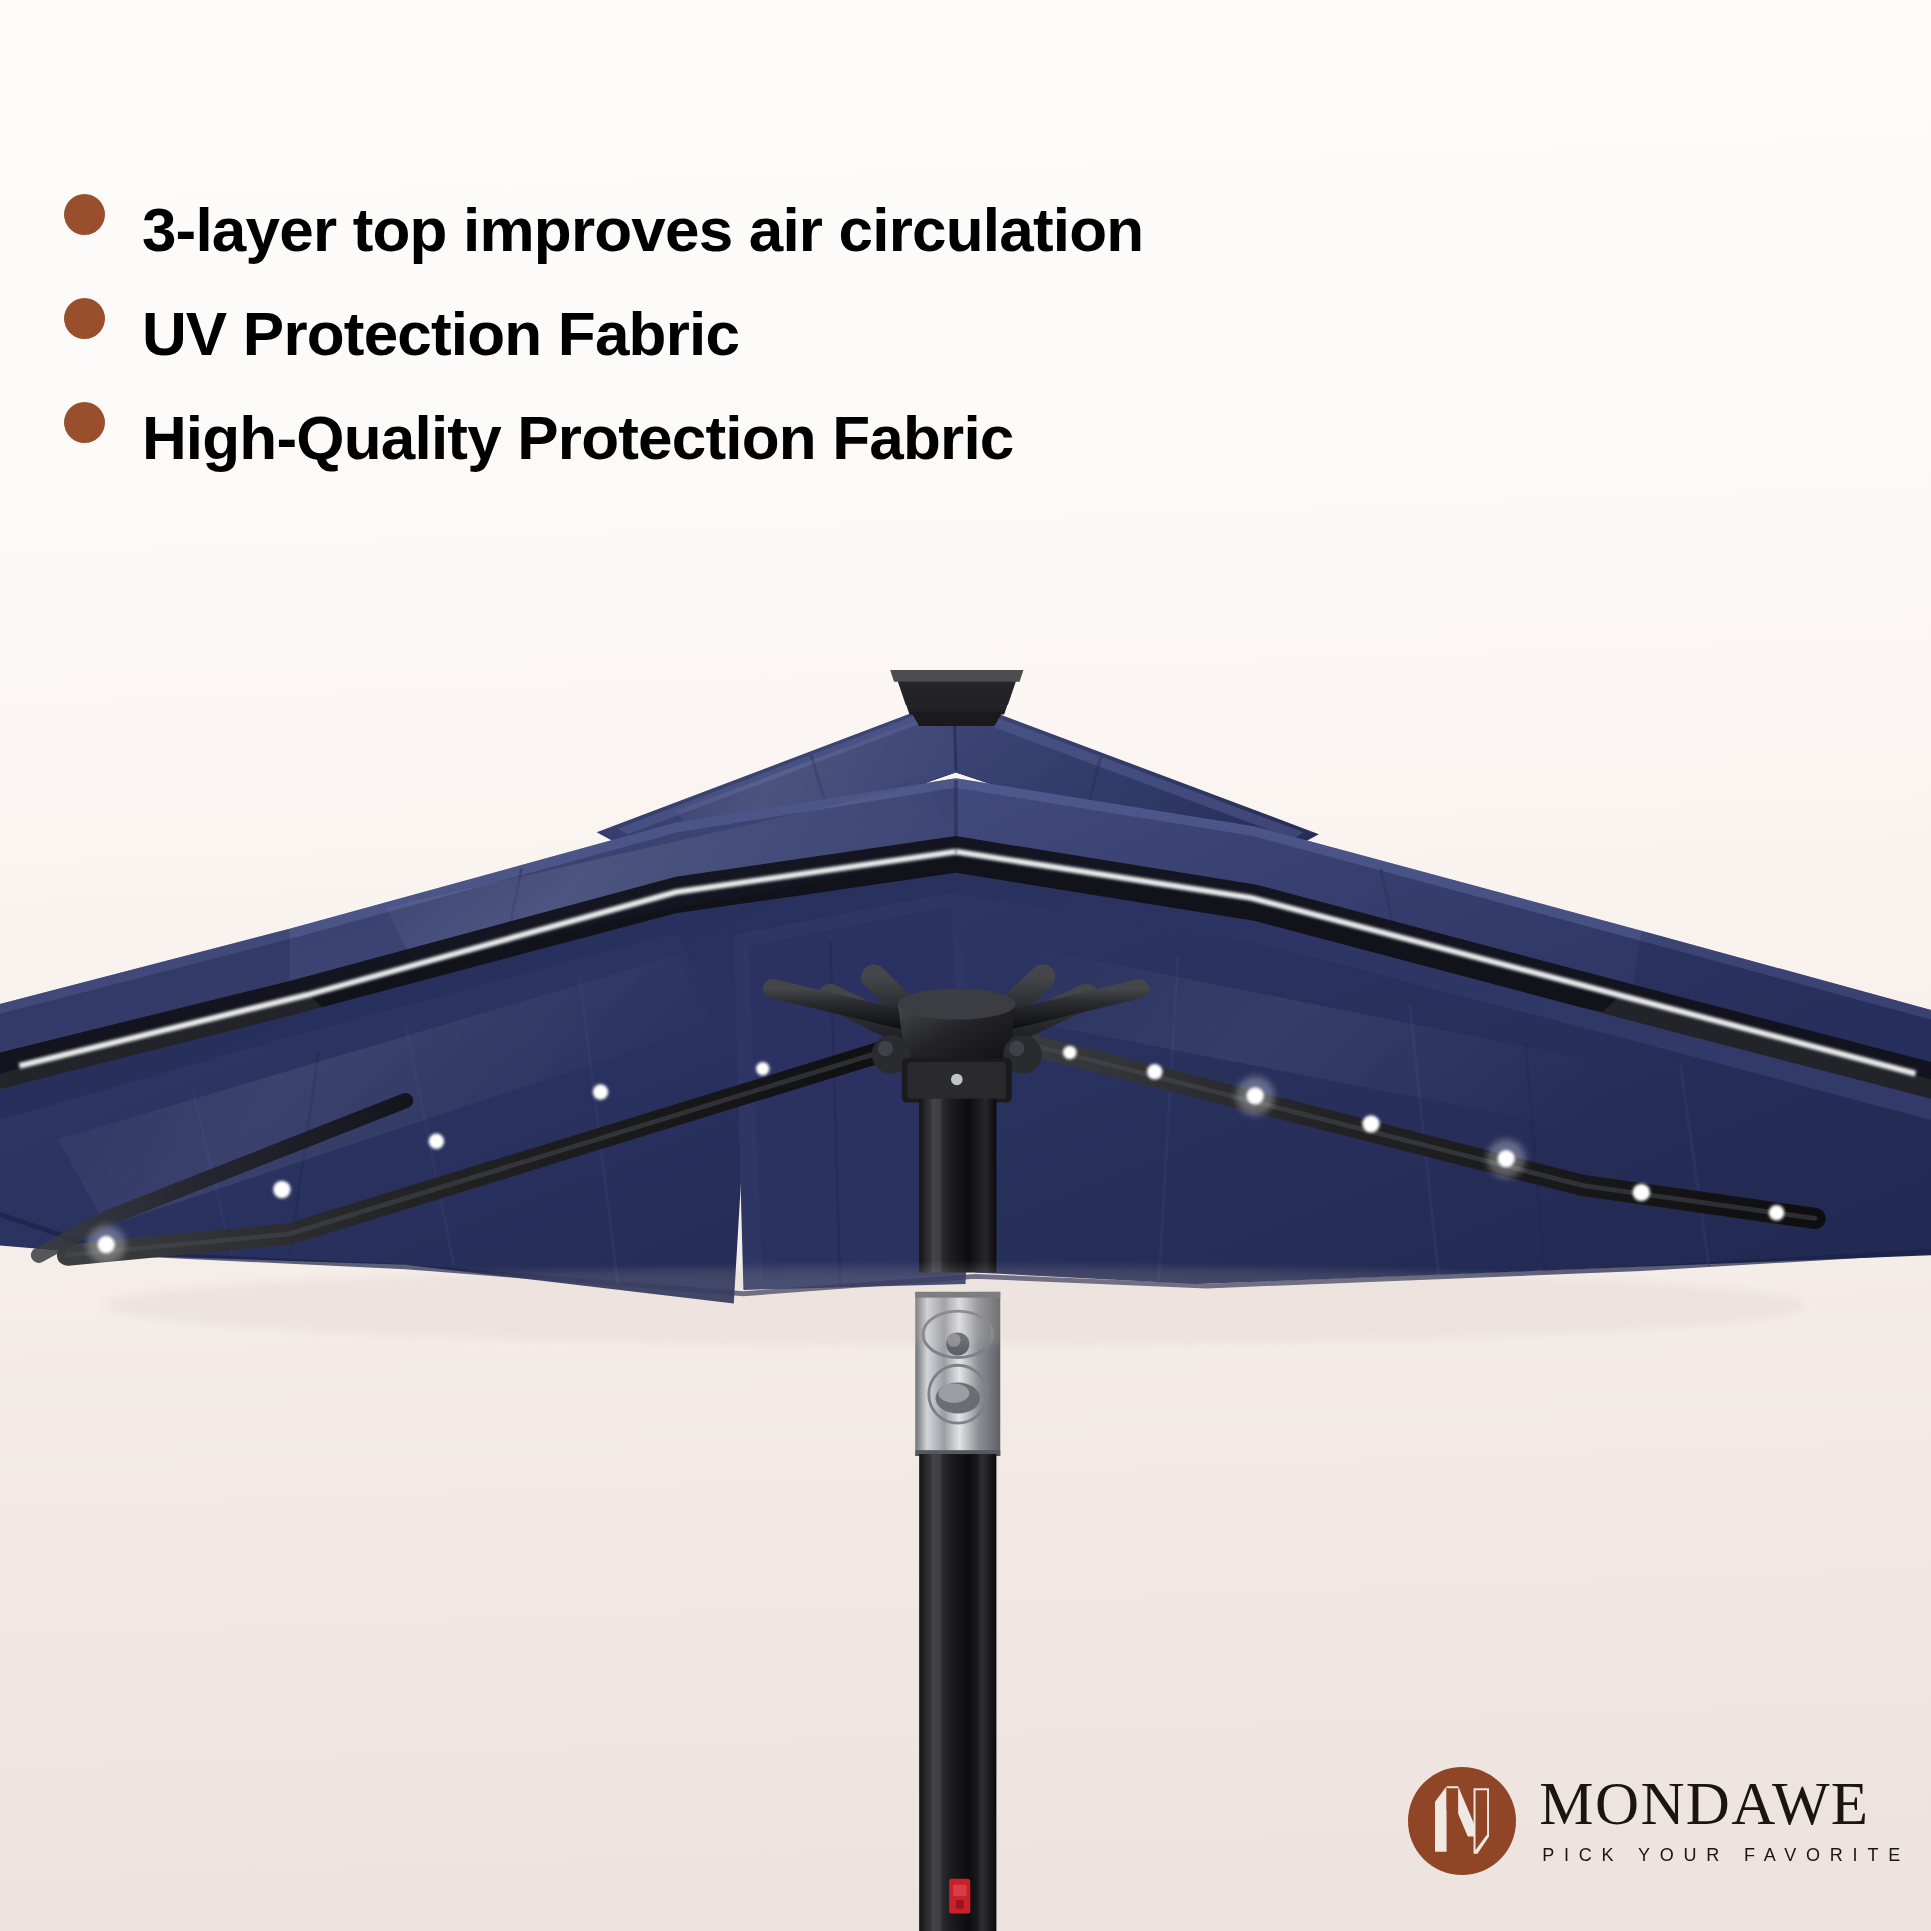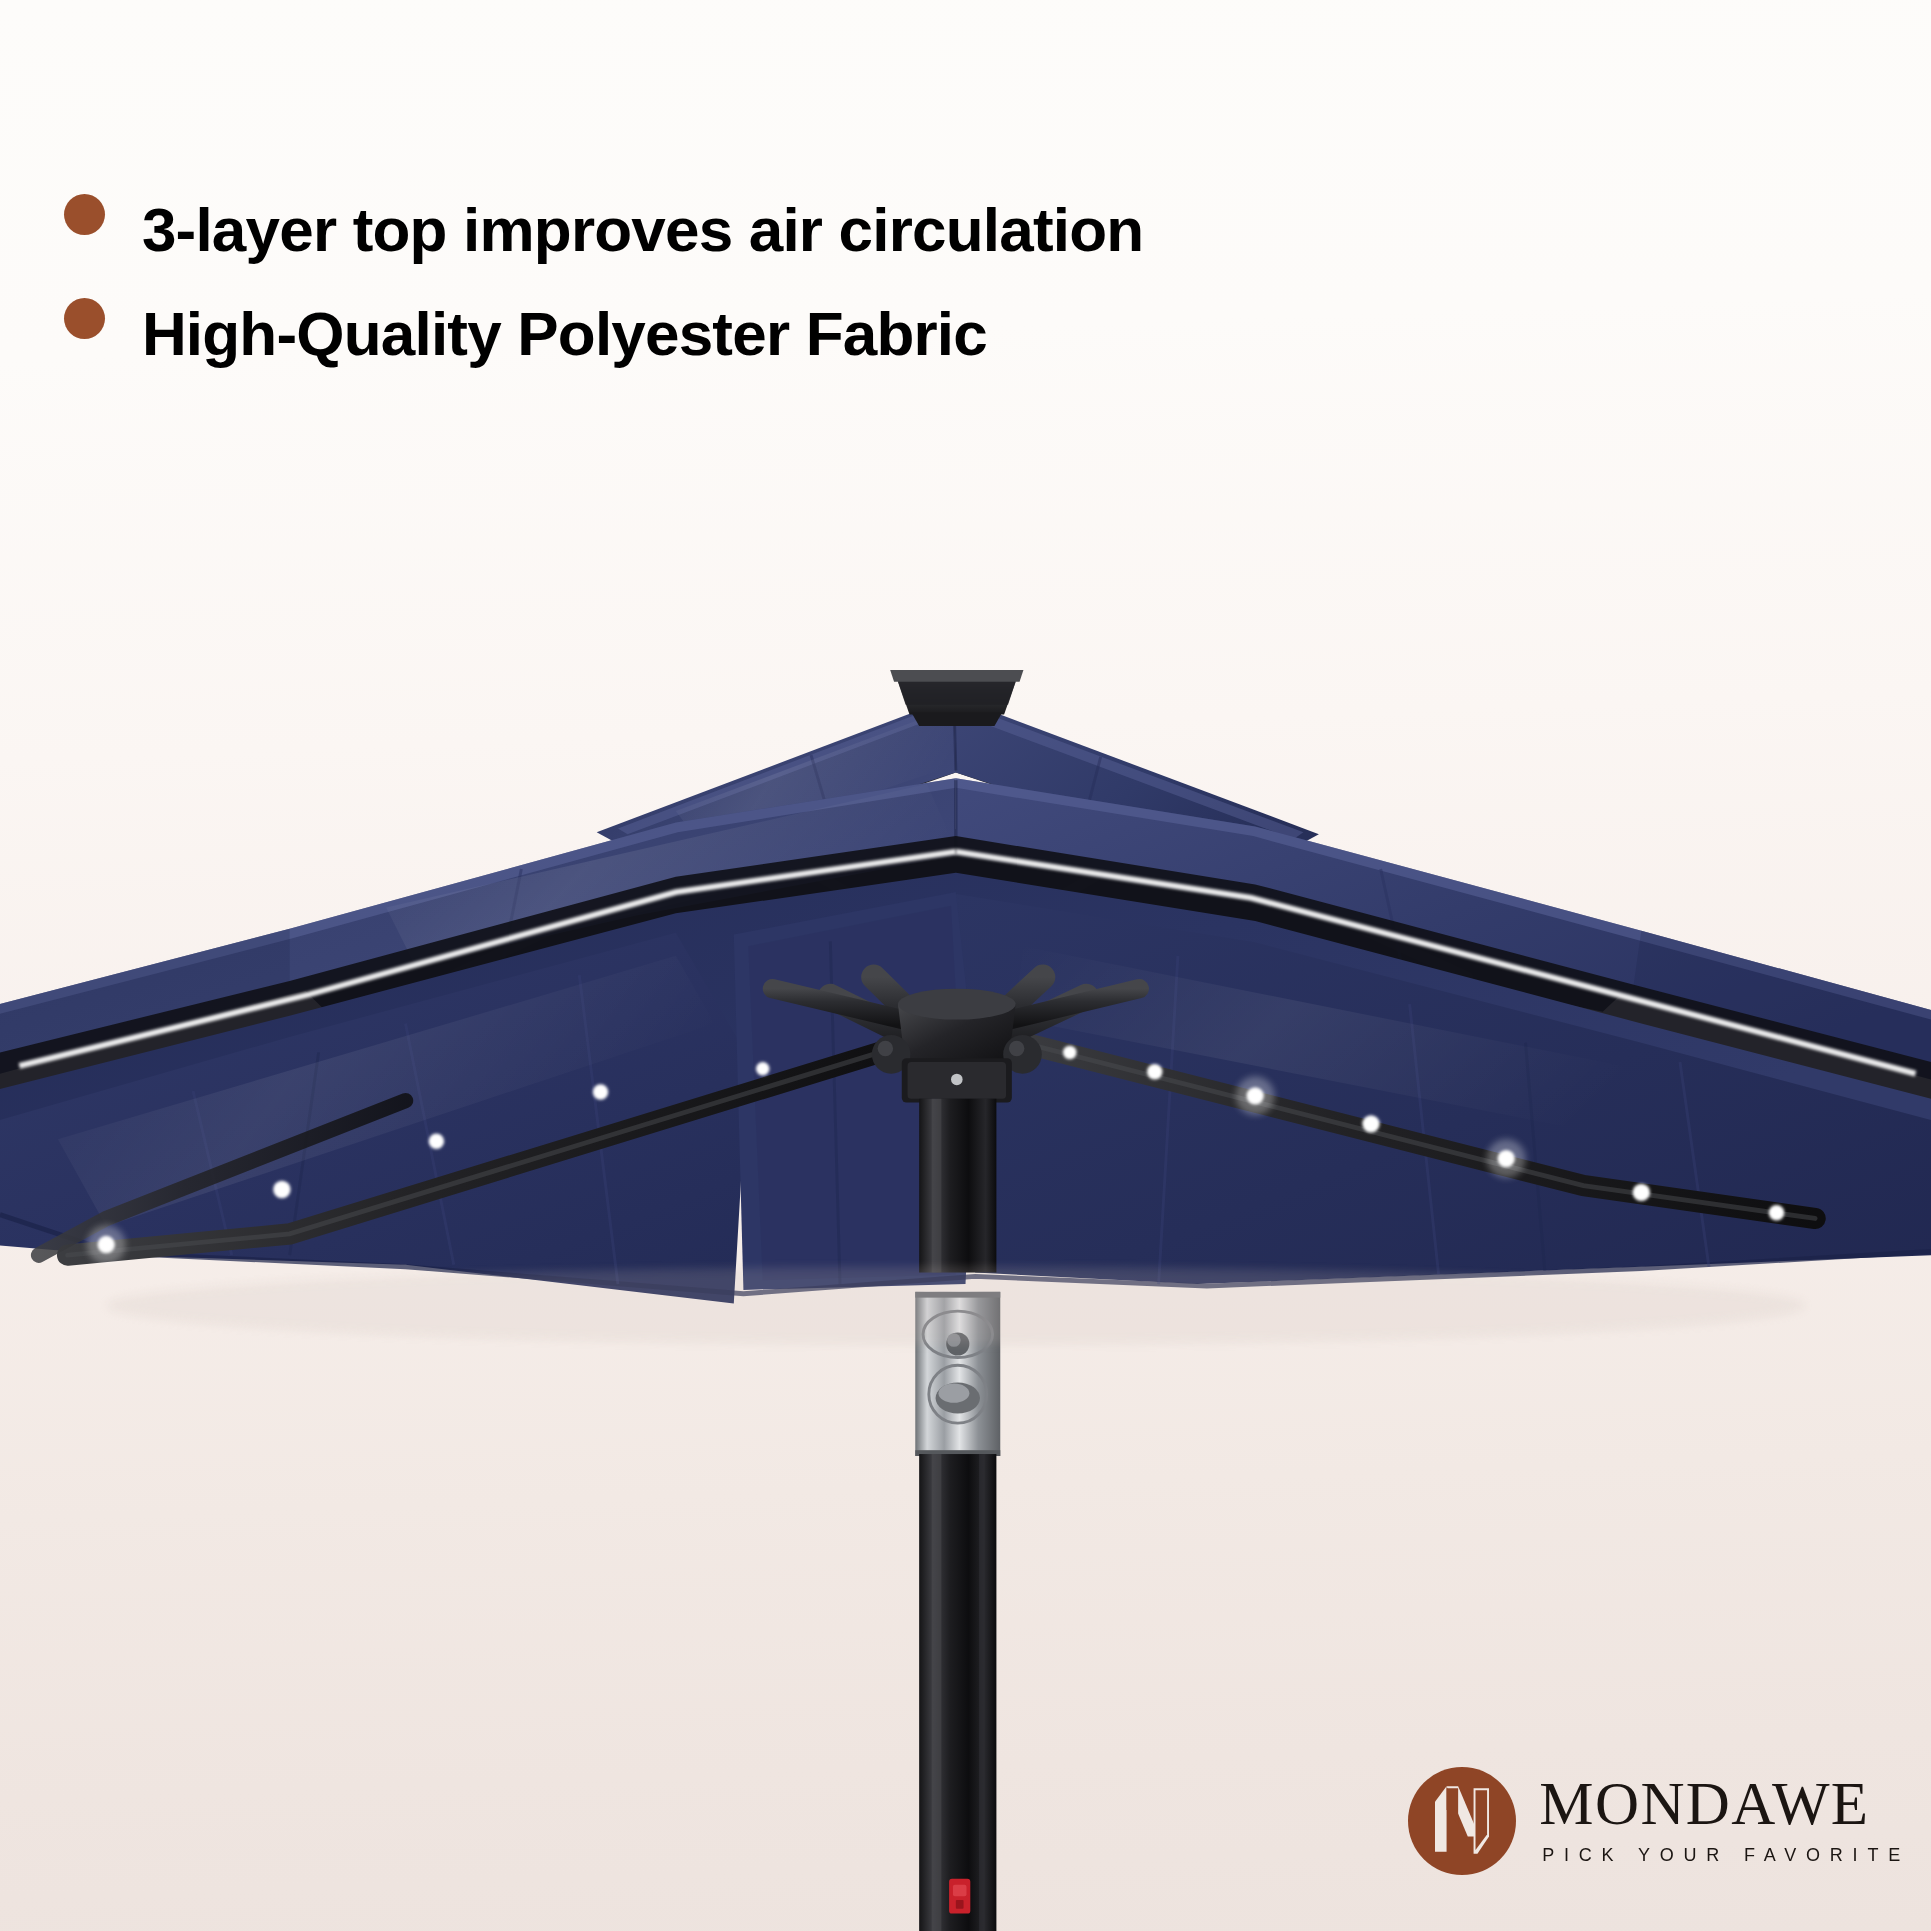--- a/index.html
+++ b/index.html
@@ -389,21 +389,25 @@
     <ellipse cx="990" cy="1352" rx="880" ry="40" fill="#cbbdb6" opacity="0.18" filter="url(#softBlur)"></ellipse>
   </svg>
 
   <div id="feature-list">
     <div class="feature-row">
       <span class="bullet-dot"></span>
       <span class="feature-text">3-layer top improves air circulation</span>
     </div>
     <div class="feature-row">
       <span class="bullet-dot"></span>
-      <span class="feature-text">High-Quality Polyester Fabric</span>
+      <span class="feature-text">UV Protection Fabric</span>
+    </div>
+    <div class="feature-row">
+      <span class="bullet-dot"></span>
+      <span class="feature-text">High-Quality Protection Fabric</span>
     </div>
   </div>
 
   <div id="logo">
     <svg id="logo-mark" viewBox="0 0 112 112">
       <circle cx="56" cy="56" r="56" fill="#8f4526"></circle>
 
       <path d="M 28 88 L 28 36 L 40 20 L 40 88 Z" fill="#f0e8e3"></path>
       <path d="M 40 20 L 52 20 L 74 72 L 62 72 Z" fill="#f0e8e3"></path>
       <path d="M 68 22 L 84 22 L 84 72 L 72 90 L 68 90 Z" fill="#f0e8e3"></path>

